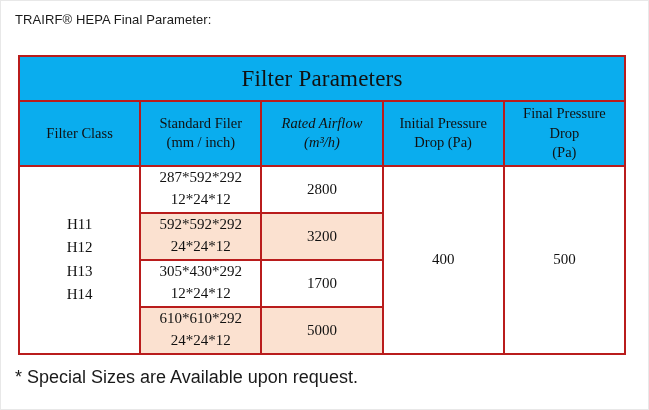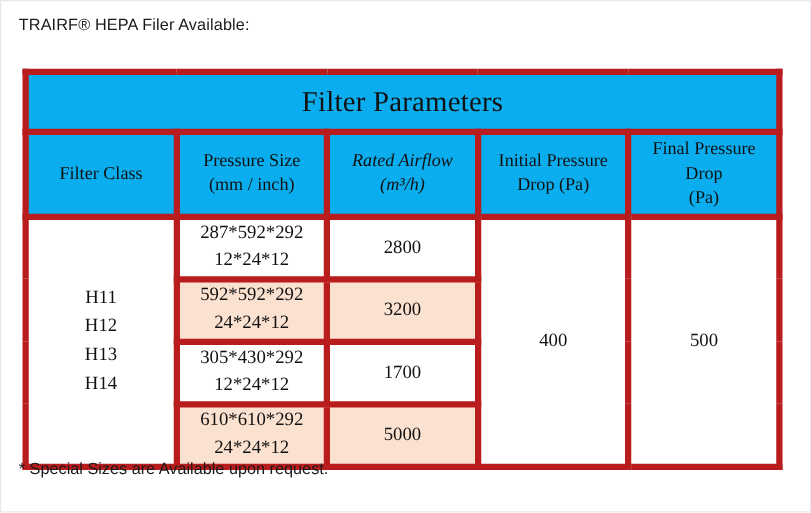--- a/index.html
+++ b/index.html
@@ -39,21 +39,21 @@
   table.params {
     border-collapse: collapse;
     table-layout: fixed;
     width: 608px;
     height: 279px;
     font-family: "Liberation Serif", serif;
   }
 
   table.params td,
   table.params th {
-    border: 5px solid #b91c1c;
+    border: 2px solid #b91c1c;
     text-align: center;
     vertical-align: middle;
     padding: 0;
     color: #111111;
     font-weight: normal;
   }
 
   .title-cell {
     background: #0aadee;
     font-size: 23px;
@@ -94,43 +94,43 @@
   }
   .class-cell .cls { display: block; }
 
   .pressure-cell { font-size: 15px; }
 
   .footnote {
     position: absolute;
     left: 14px;
     top: 366px;
     font-family: "Liberation Sans", sans-serif;
-    font-size: 13px;
+    font-size: 18px;
     color: #1a1a1a;
     white-space: nowrap;
   }
 </style>
 </head>
 <body>
 
-<div class="page-title">TRAIRF® HEPA Filer Available:</div>
+<div class="page-title">TRAIRF® HEPA Final Parameter:</div>
 
 <div class="table-wrap">
   <table class="params">
     <tbody>
       <tr>
         <td class="title-cell" colspan="5">Filter Parameters</td>
       </tr>
 
       <tr>
         <th class="hdr col-class">
           <span>Filter Class</span>
         </th>
         <th class="hdr col-size">
-          <span>Pressure Size</span>
+          <span>Standard Filer</span>
           <span class="l2">(mm / inch)</span>
         </th>
         <th class="hdr col-flow">
           <span>Rated Airflow (m³/h)</span>
         </th>
         <th class="hdr col-initial">
           <span>Initial Pressure</span>
           <span class="l2">Drop (Pa)</span>
         </th>
         <th class="hdr col-final">

